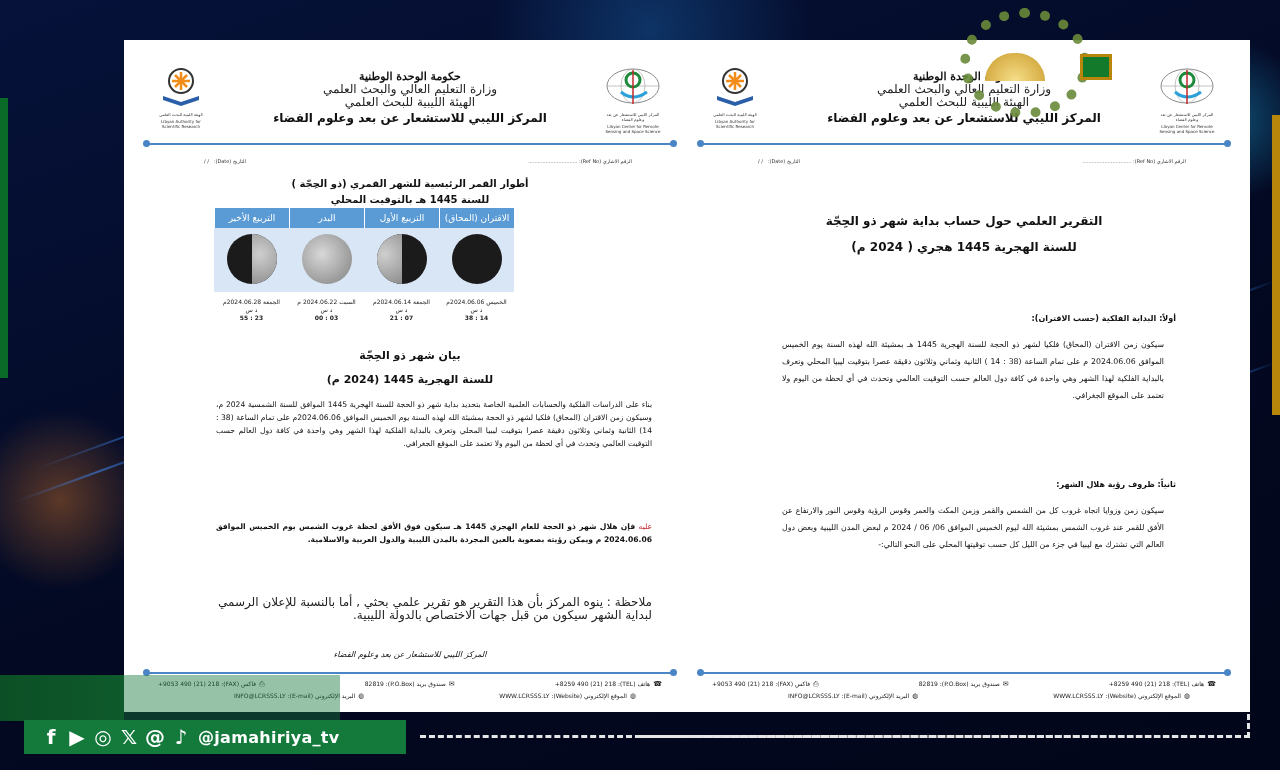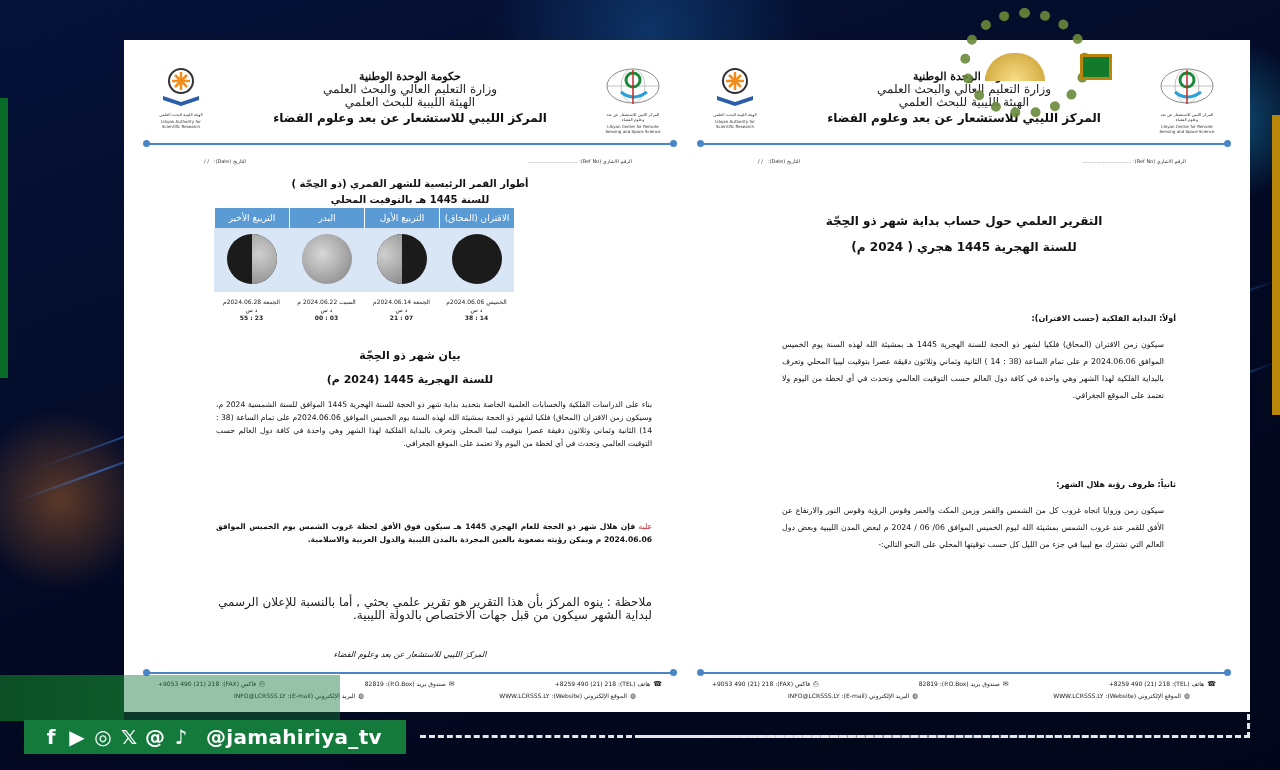--- a/index.html
+++ b/index.html
@@ -58,21 +58,21 @@
   .footer{position:absolute;top:638px;left:0;right:0;font-size:6px;line-height:12px;color:#222}
   .footer .row{display:flex;flex-direction:row;justify-content:space-between;padding:0 34px}
   .footer .ic{font-size:7px;margin-left:3px}
   .report-title{position:absolute;top:168px;left:0;right:0;text-align:center;font-weight:bold;font-size:12px;line-height:26px}
   .sec-h{position:absolute;right:86px;font-weight:bold;font-size:8px}
   .rpara{position:absolute;left:104px;right:86px;font-size:7.8px;line-height:17px;text-align:justify}
   .overlay-green{position:absolute;left:124px;top:675px;width:216px;height:46px;background:rgba(23,120,60,.45)}
   .bottom-band{position:absolute;left:0;top:675px;width:124px;height:46px;background:linear-gradient(90deg,#0c4f26,#0e5a2b)}
   .social{position:absolute;left:24px;top:720px;width:382px;height:34px;background:#137a3c;display:flex;flex-direction:row;align-items:center;padding-left:14px;color:#fff;direction:ltr}
   .social .si{font-size:20px;font-weight:bold;width:26px;text-align:center;color:#fff}
-  .social .handle{font-size:20px;font-weight:bold;margin-left:12px;letter-spacing:.3px}
+  .social .handle{font-size:16px;font-weight:bold;margin-left:4px;letter-spacing:.3px}
   .dashline-bottom{position:absolute;left:420px;top:735px;width:830px;border-top:3px dashed #e6e6e6}
 </style>
 </head>
 <body>
 
 <div class="bg"></div>
 <div class="streak" style="left:30px;top:430px;width:220px"></div>
 <div class="streak" style="left:10px;top:470px;width:180px"></div>
 <div class="streak" style="left:1160px;top:300px;width:120px"></div>
 <div class="streak" style="left:1170px;top:380px;width:110px"></div>

